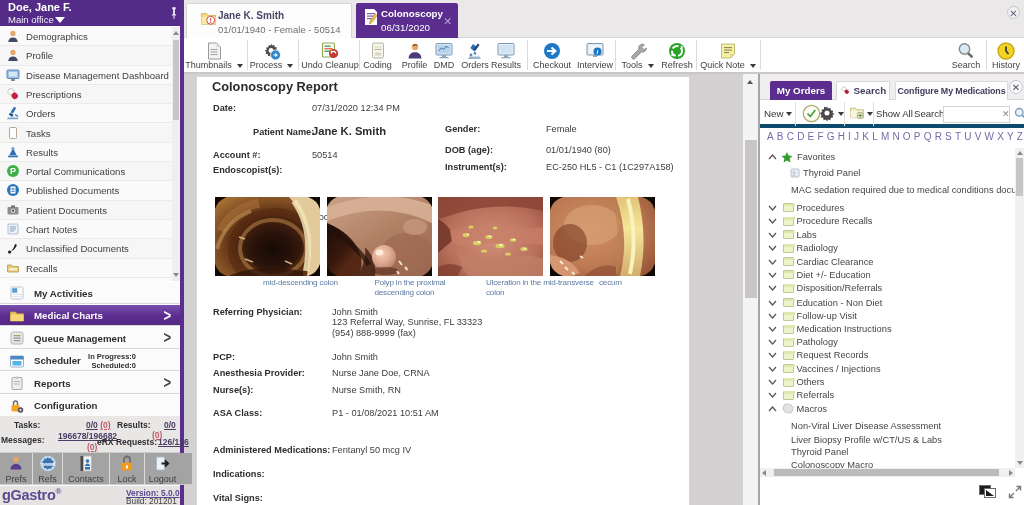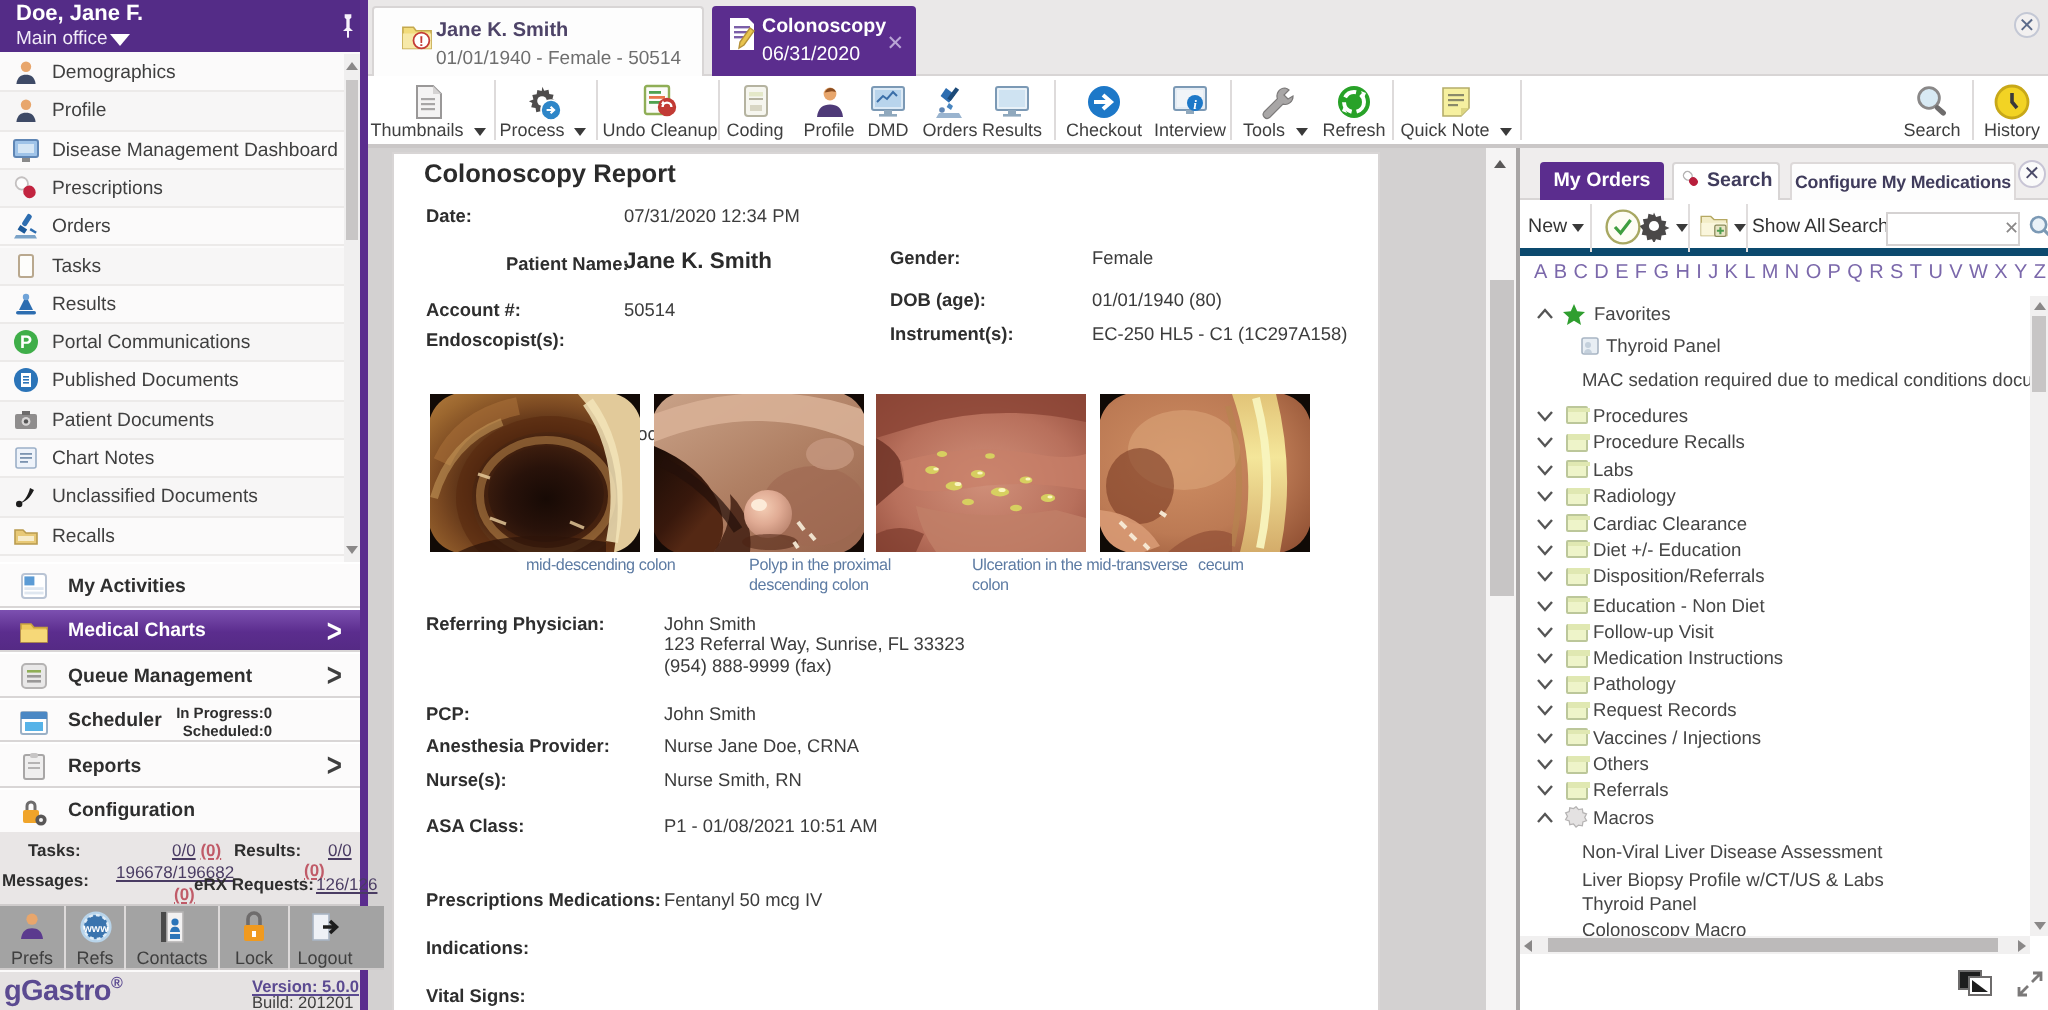--- a/index.html
+++ b/index.html
@@ -41,21 +41,21 @@
 #sbscroll .thumb { position:absolute; left:1px; top:13px; width:6px; height:80px; background:#c8c6c6; }
 .bolditem { position:absolute; left:0; width:180px; background:#fcfbfb; border-bottom:1px solid #d9d6d6; border-top:1px solid #fff; }
 .bolditem .mi { position:absolute; left:9px; top:3px; width:16px; height:16px; }
 .bolditem .mt { position:absolute; left:34px; top:5.5px; font-size:9.7px; font-weight:bold; color:#2e2e2e; }
 .bolditem .chev { position:absolute; right:9px; top:3px; font-size:13px; font-weight:bold; color:#3f3f3f; transform:scaleY(1.25); }
 #mcharts { background:linear-gradient(180deg,#7c50b0 0%,#5b2d8e 55%,#552a85 100%);padding-left:25px; }
 #mcharts .mt { color:#fff; }
 #mcharts .chev { color:#fff; }
 #sbstats { left:0; top:416px; width:180px; height:37px; background:#e9e6e6; border-bottom:1px solid #cfcccc; font-size:8.5px; }
 #sbstats b { color:#2e2e2e; }
-#sbstats .lnk { color:#4a3c63; font-weight:normal; text-decoration:underline;padding-left:12px; }
+#sbstats .lnk { color:#4a3c63; font-weight:bold; text-decoration:underline;padding-left:12px; }
 #sbstats .red { color:#c05b68; font-weight:bold; text-decoration:underline; }
 #sbicons { left:0; top:453px; width:192px; height:32px; background:#a3a3a3; border-bottom:1px solid #cfcccc; }
 .sbico { position:absolute; top:0; height:32px; border-right:1px solid #dddada; text-align:center; }
 .sbico .lbl { position:absolute; bottom:1px; width:100%; font-size:9px; color:#3f3f3f; }
 .sbico .ico { position:absolute; top:2px; left:50%; transform:translateX(-50%); }
 #sbfoot { left:0; top:486px; width:180px; height:36px; background:#e5e2e2; }
 #sbfoot .logo { position:absolute; left:2px; top:1px; font-size:14.5px; font-weight:bold; color:#5b4a91; letter-spacing:-0.3px; }
 #sbfoot .v1 { position:absolute; left:126px; top:1.5px; font-size:8.3px; color:#5b4a91; text-decoration:underline; font-weight:bold;}
 #sbfoot .v2 { position:absolute; left:126px; top:10px; font-size:8.3px; color:#3f3f3f; }
 
@@ -408,21 +408,21 @@
       <div class="lab" style="left:16px;top:230px;">Referring Physician:</div>
       <div class="val" style="left:135px;top:230px;line-height:10.3px;">John Smith<br>123 Referral Way, Sunrise, FL 33323<br>(954) 888-9999 (fax)</div>
       <div class="lab" style="left:16px;top:274.7px;">PCP:</div>
         <div class="val" style="left:135px;top:274.7px;">John Smith</div>
       <div class="lab" style="left:16px;top:291px;">Anesthesia Provider:</div>
         <div class="val" style="left:135px;top:291px;">Nurse Jane Doe, CRNA</div>
       <div class="lab" style="left:16px;top:308px;">Nurse(s):</div>
         <div class="val" style="left:135px;top:308px;">Nurse Smith, RN</div>
       <div class="lab" style="left:16px;top:331px;">ASA Class:</div>
         <div class="val" style="left:135px;top:331px;">P1 - 01/08/2021 10:51 AM</div>
-      <div class="lab" style="left:16px;top:368px;">Prescriptions Medications:</div>
+      <div class="lab" style="left:16px;top:368px;">Administered Medications:</div>
         <div class="val" style="left:135px;top:368px;">Fentanyl 50 mcg IV</div>
       <div class="lab" style="left:16px;top:392.3px;">Indications:</div>
       <div class="lab" style="left:16px;top:416px;">Vital Signs:</div>
       <div class="abs" style="left:16px;top:427.5px;width:462px;height:1px;background:#b5b3b3;"></div>
     </div>
     <div id="vscroll" class="abs" style="left:559px;top:0;">
       <div class="sarrow" style="left:4px;top:6px;border-left:3.5px solid transparent;border-right:3.5px solid transparent;border-bottom:4.5px solid #5a5858;"></div>
       <div class="thumb"></div>
     </div>
   </div>

